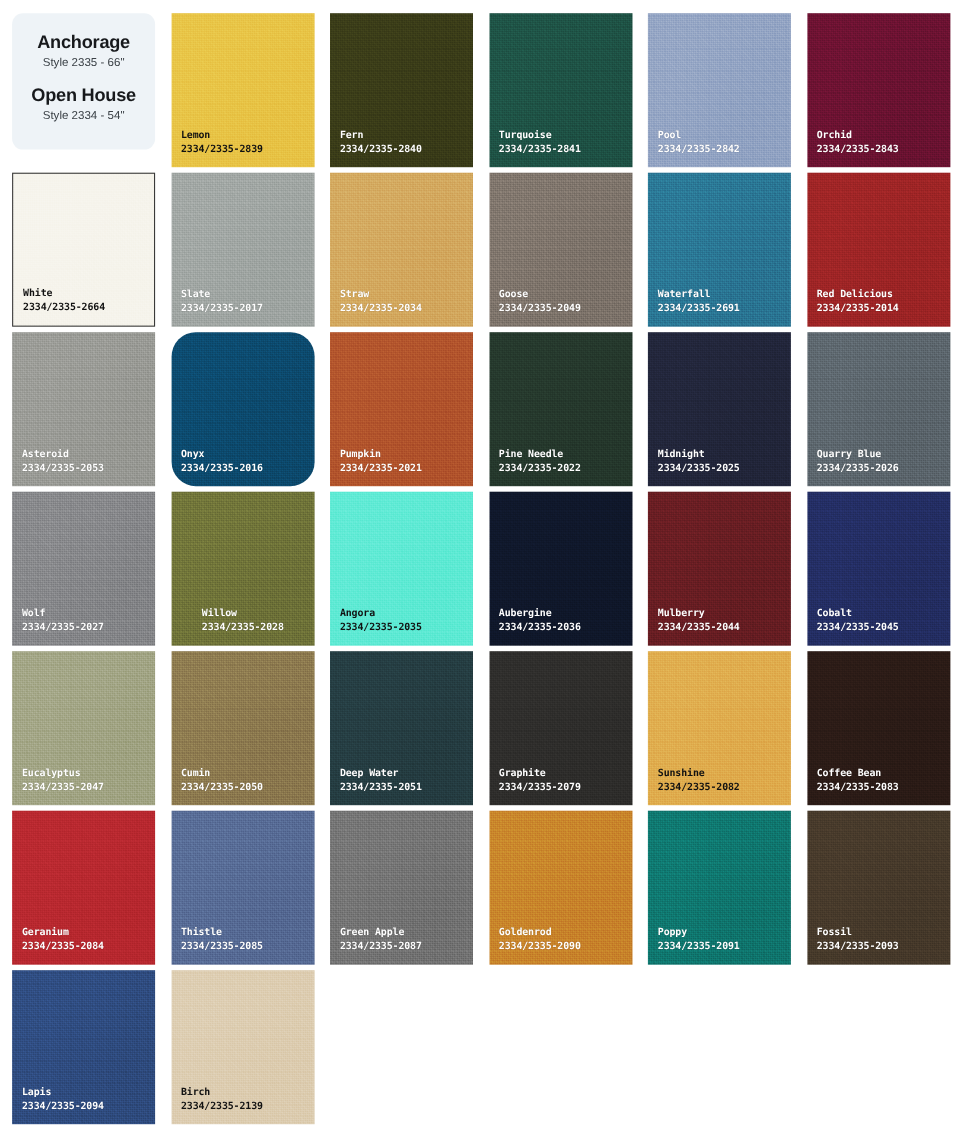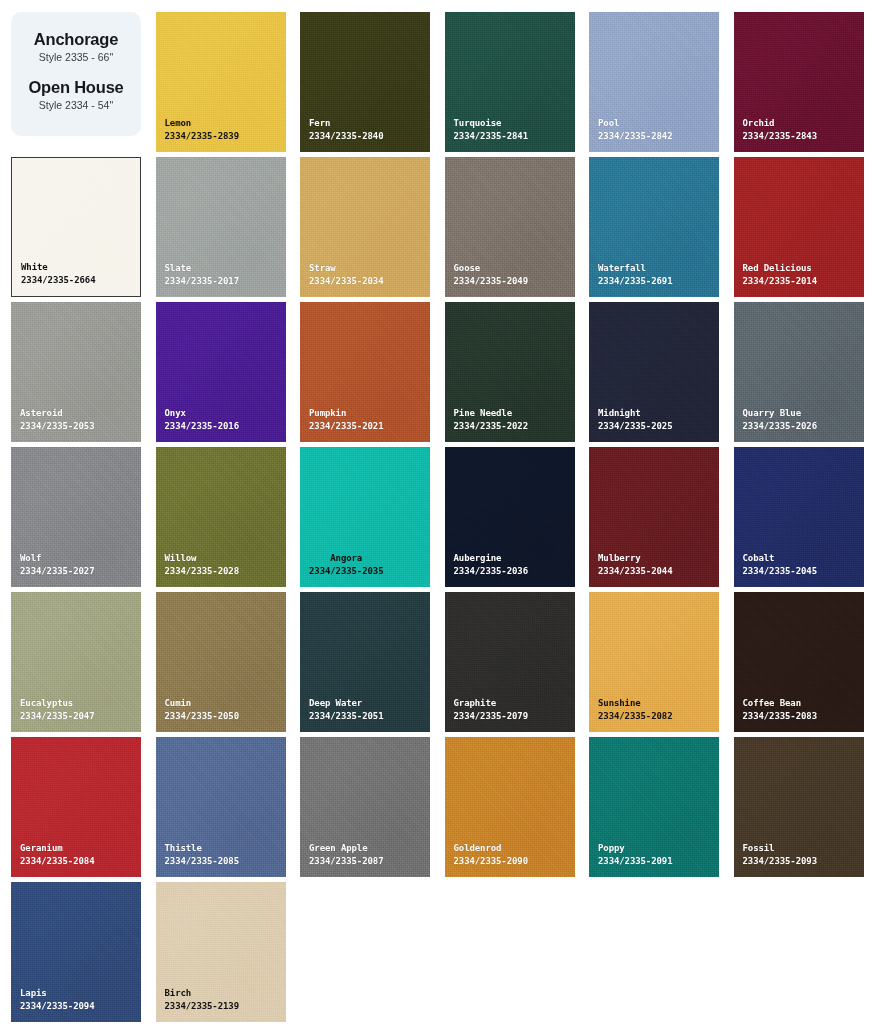--- a/index.html
+++ b/index.html
@@ -191,21 +191,21 @@
           <span class="name">Red Delicious</span>
           <span class="code">2334/2335-2014</span>
         </div>
       </div>
       <div class="swatch" style="background: rgb(154, 155, 150);">
         <div class="swatch-label txt-light">
           <span class="name">Asteroid</span>
           <span class="code">2334/2335-2053</span>
         </div>
       </div>
-      <div class="swatch" style="background: #4c1d95;">
+      <div class="swatch" style="background: #0c4a6e; border-radius: 22px;">
         <div class="swatch-label txt-light">
           <span class="name">Onyx</span>
           <span class="code">2334/2335-2016</span>
         </div>
       </div>
       <div class="swatch" style="background: rgb(178, 84, 44);">
         <div class="swatch-label txt-light">
           <span class="name">Pumpkin</span>
           <span class="code">2334/2335-2021</span>
         </div>
@@ -227,27 +227,27 @@
           <span class="name">Quarry Blue</span>
           <span class="code">2334/2335-2026</span>
         </div>
       </div>
       <div class="swatch" style="background: rgb(134, 135, 138);">
         <div class="swatch-label txt-light">
           <span class="name">Wolf</span>
           <span class="code">2334/2335-2027</span>
         </div>
       </div>
-      <div class="swatch" style="background: rgb(110, 114, 56);">
+      <div class="swatch" style="background: rgb(110, 114, 56); padding-left: 19px;">
         <div class="swatch-label txt-light">
           <span class="name">Willow</span>
           <span class="code">2334/2335-2028</span>
         </div>
       </div>
-      <div class="swatch" style="background: #14b8a6; text-align: center;">
+      <div class="swatch" style="background: #5eead4;">
         <div class="swatch-label txt-dark">
           <span class="name">Angora</span>
           <span class="code">2334/2335-2035</span>
         </div>
       </div>
       <div class="swatch" style="background: #0f172a;">
         <div class="swatch-label txt-light">
           <span class="name">Aubergine</span>
           <span class="code">2334/2335-2036</span>
         </div>

